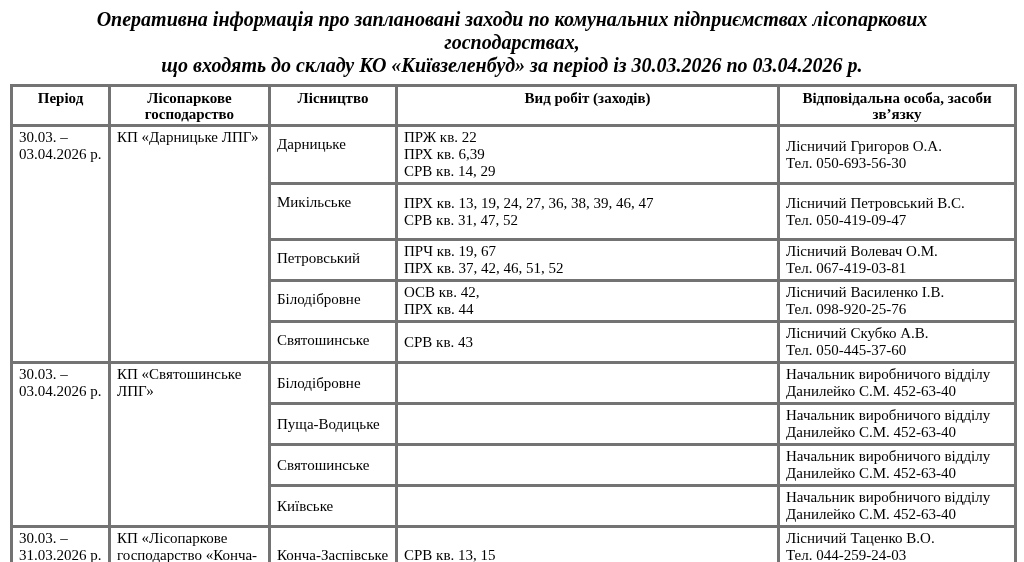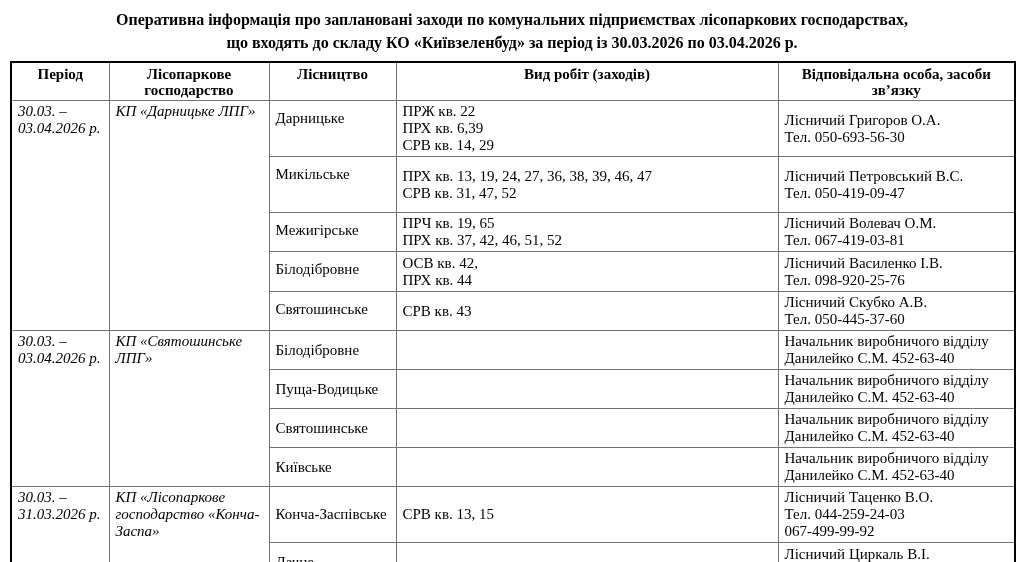--- a/index.html
+++ b/index.html
@@ -9,48 +9,49 @@
     height: 562px;
     background: #ffffff;
     color: #000000;
     font-family: "Liberation Serif", "DejaVu Serif", serif;
     overflow: hidden;
   }
   .doc-title {
     white-space: pre-line;
     text-align: center;
     font-weight: bold;
-    font-size: 16px;
+    font-size: 20px;
     line-height: 23px;
     padding-top: 8px;
     margin: 0 30px 7px 30px;
+    font-style: italic;
   }
   table.schedule {
     border-collapse: collapse;
     table-layout: fixed;
     width: 1004px;
     margin-left: 10px;
     border: 2px solid #000;
   }
   table.schedule th, table.schedule td {
-    border: 1px solid #737373;
+    border: 3px solid #737373;
     font-size: 15px;
     line-height: 17px;
     padding: 2px 6px;
     white-space: pre-line;
     overflow: hidden;
   }
   table.schedule th {
     font-weight: bold;
     text-align: center;
     vertical-align: top;
     line-height: 16px;
     padding-top: 3px;
   }
-  td.c-period, td.c-enterprise { vertical-align: top; padding-top: 3px; font-style: italic; }
+  td.c-period, td.c-enterprise { vertical-align: top; padding-top: 3px; }
   td.c-forestry { vertical-align: middle; }
   td.c-forestry.va-top { vertical-align: top; padding-top: 9px; }
   td.c-works { vertical-align: middle; }
   td.c-responsible { vertical-align: middle; }
 </style>
 </head>
 <body>
 
 <div class="page">
 
@@ -88,22 +89,22 @@
 Тел. 050-693-56-30</td>
       </tr>
       <tr style="height:56px">
         <td class="c-forestry va-top">Микільське</td>
         <td class="c-works">ПРХ кв. 13, 19, 24, 27, 36, 38, 39, 46, 47
 СРВ кв. 31, 47, 52</td>
         <td class="c-responsible">Лісничий Петровський В.С.
 Тел. 050-419-09-47</td>
       </tr>
       <tr style="height:38px">
-        <td class="c-forestry va-top">Межигірське</td>
-        <td class="c-works">ПРЧ кв. 19, 65
+        <td class="c-forestry va-top">Петровський</td>
+        <td class="c-works">ПРЧ кв. 19, 67
 ПРХ кв. 37, 42, 46, 51, 52</td>
         <td class="c-responsible">Лісничий Волевач О.М.
 Тел. 067-419-03-81</td>
       </tr>
       <tr style="height:40px">
         <td class="c-forestry va-top">Білодібровне</td>
         <td class="c-works">ОСВ кв. 42,
 ПРХ кв. 44</td>
         <td class="c-responsible">Лісничий Василенко І.В.
 Тел. 098-920-25-76</td>

